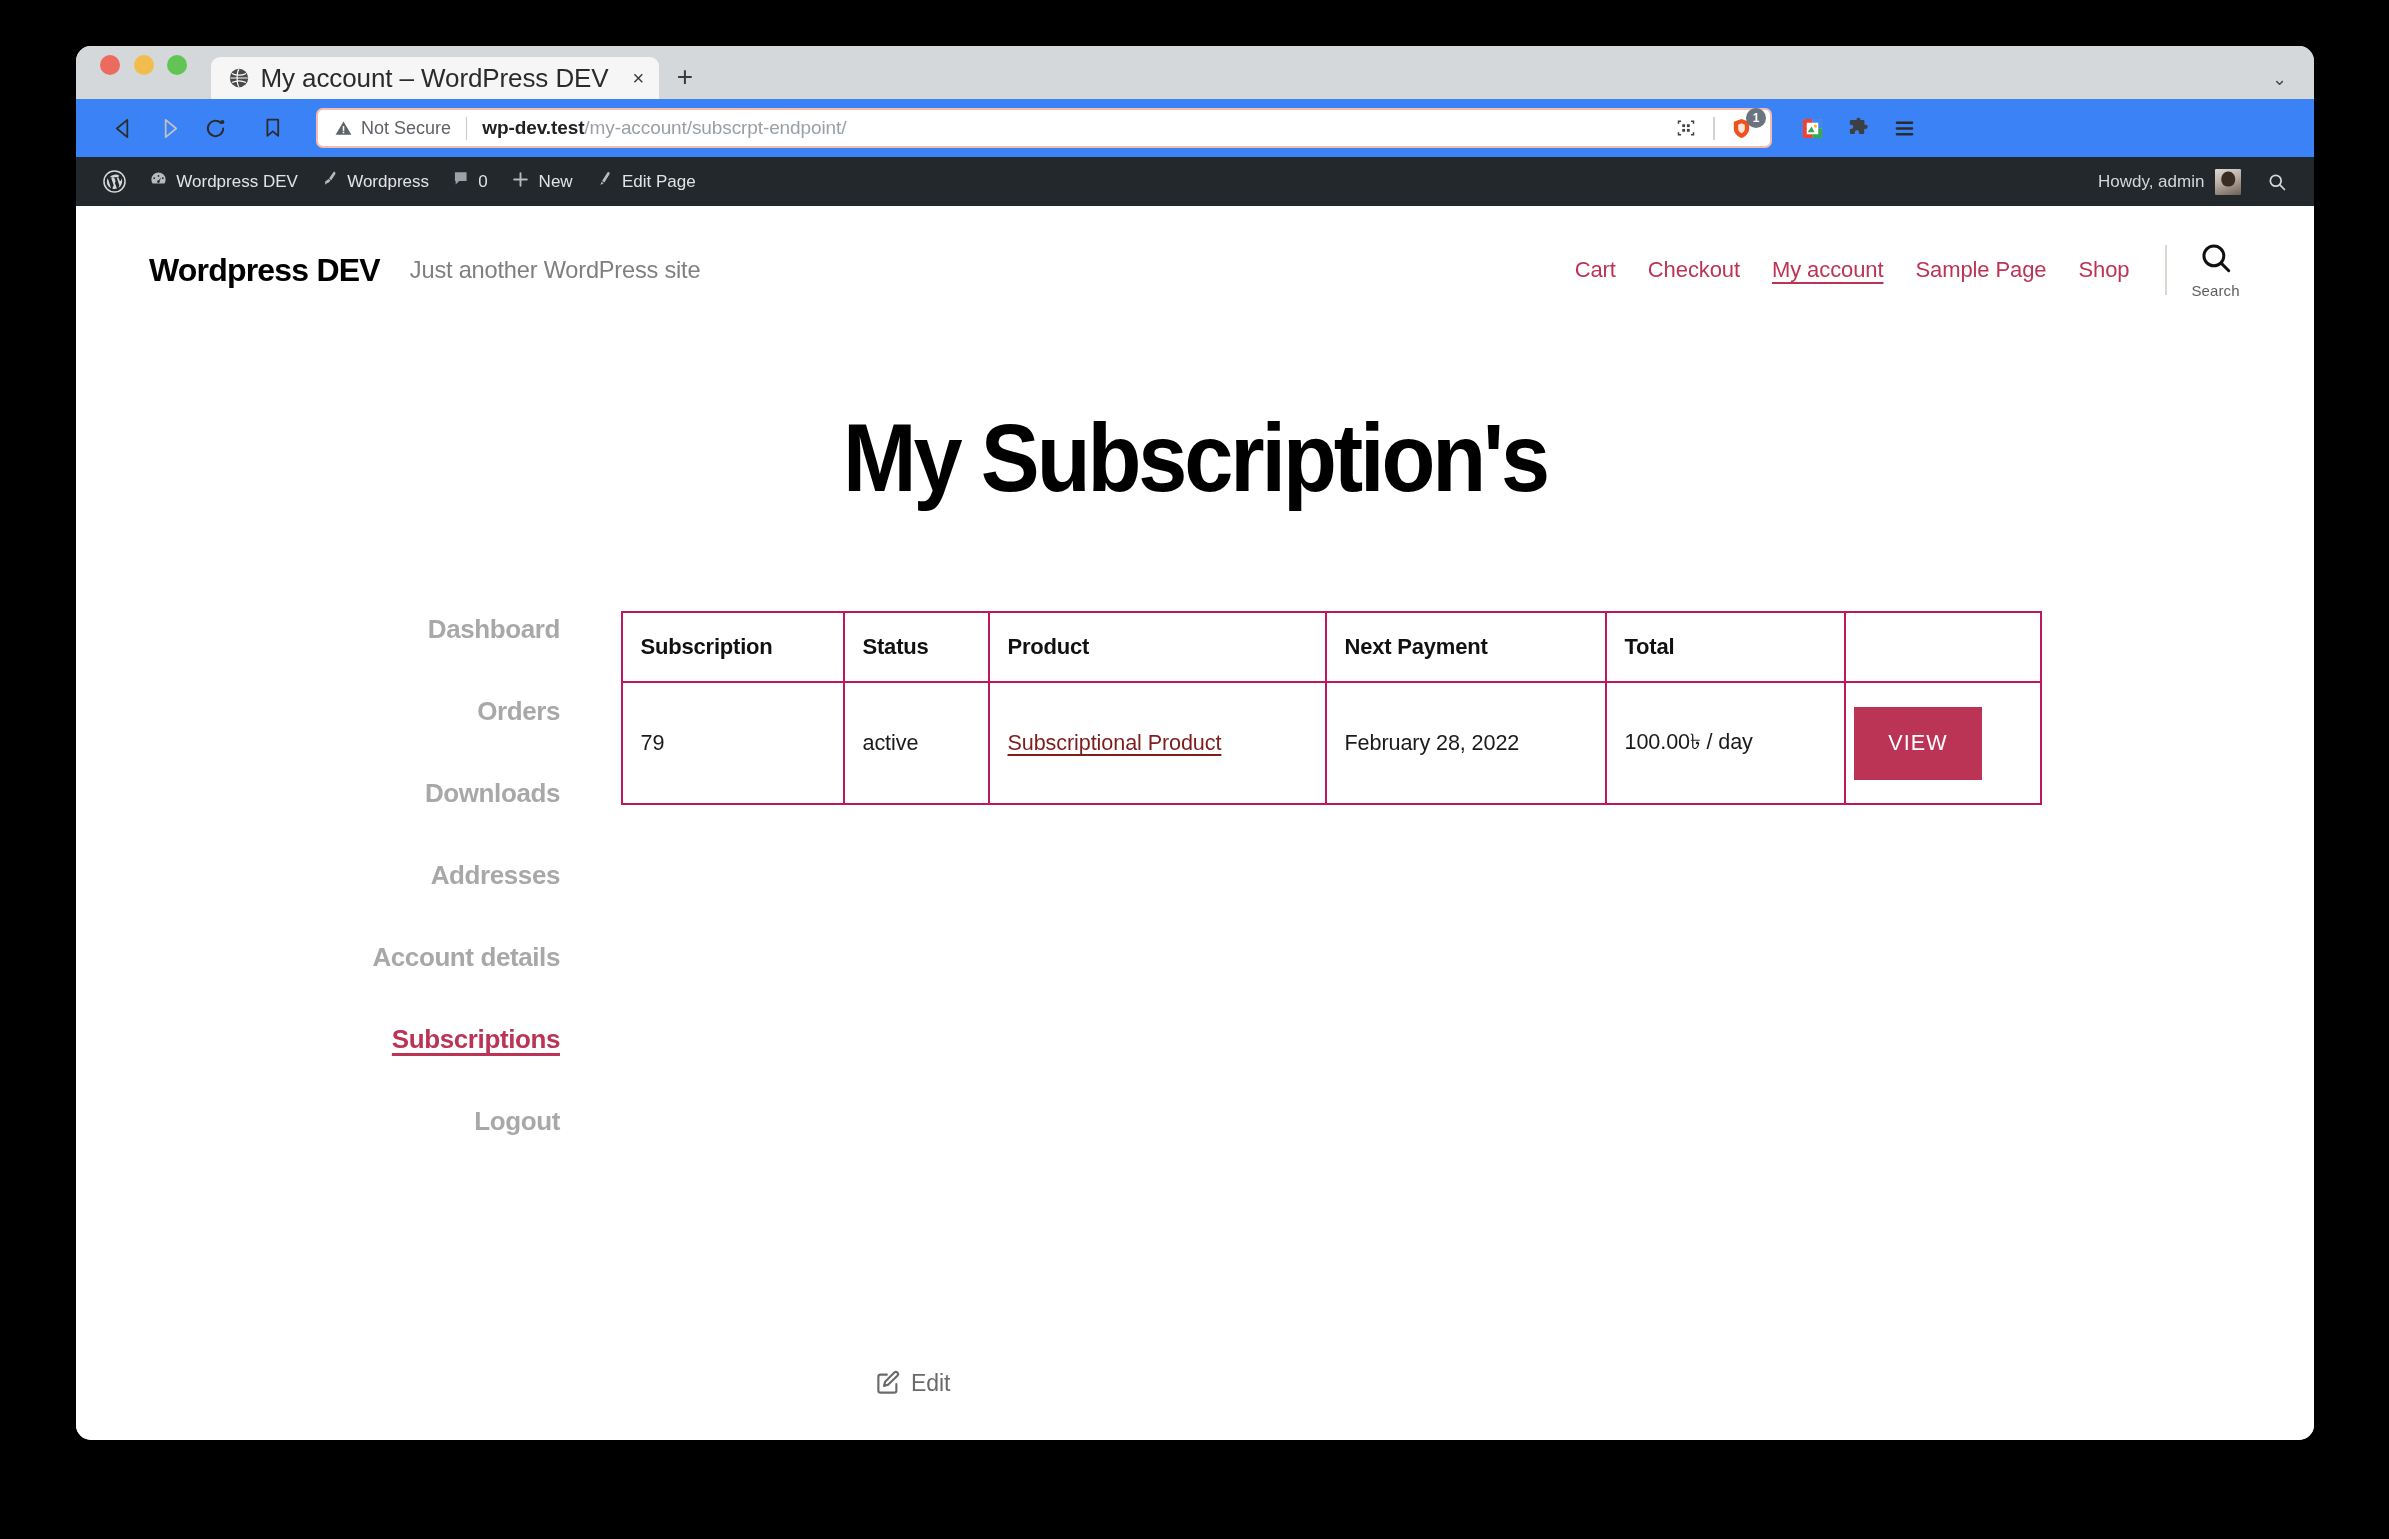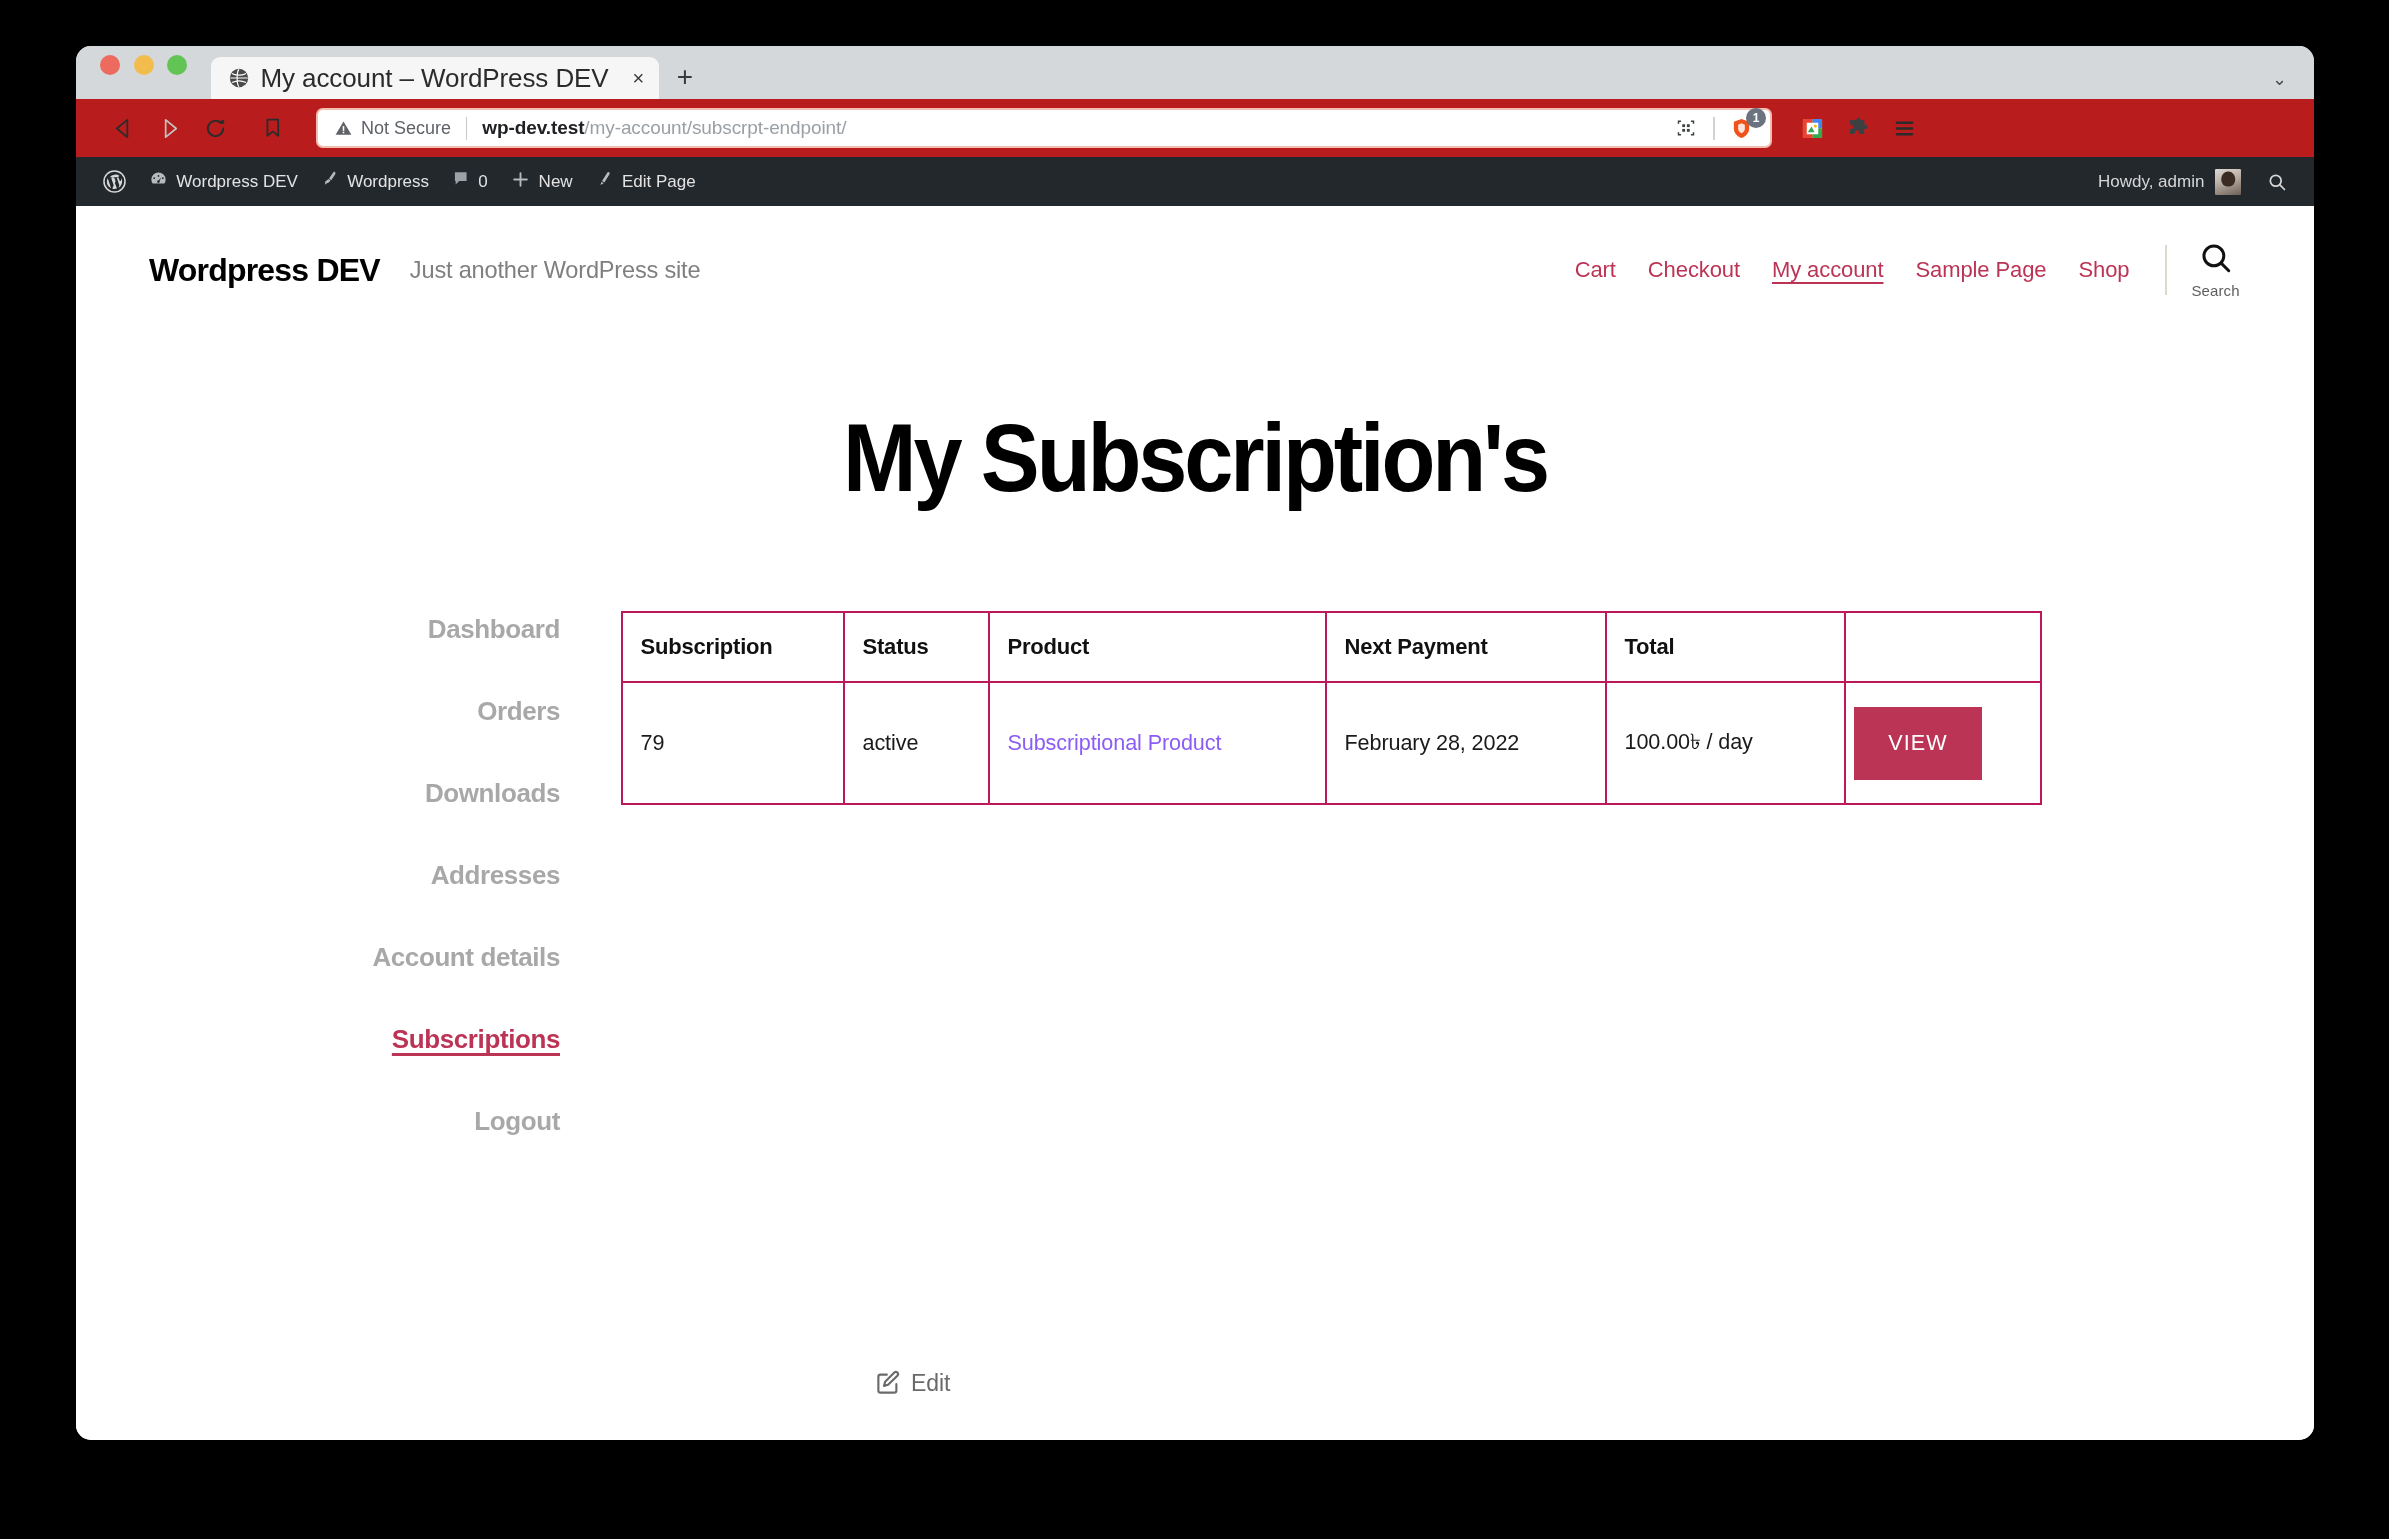--- a/index.html
+++ b/index.html
@@ -91,21 +91,21 @@
     margin-bottom: 9.4px;
     margin-right: 27px;
     color: #4a4a4a;
     font-size: 17.5px;
     cursor: pointer;
   }
 
   
   #toolbar {
     height: 58px;
-    background: #b91c1c;
+    background: #3b82f6;
     display: flex;
     align-items: center;
     padding: 0 24px;
     gap: 0;
     position: relative;
   }
   .nav-btn {
     width: 46px; height: 46px;
     display: flex; align-items: center; justify-content: center;
     cursor: pointer;
@@ -362,21 +362,22 @@
     letter-spacing: -0.1px;
   }
   .col-subscription { width: 222px; }
   .col-status { width: 145px; }
   .col-product { width: 337px; }
   .col-next { width: 280px; }
   .col-total { width: 239px; }
   .col-actions { width: 196px; }
 
   .product-link {
-    color: #8b5cf6;
+    color: #7f1d1d;
+    text-decoration: underline;
     text-underline-offset: 4px;
     text-decoration-thickness: 2px;
     cursor: pointer;
     white-space: nowrap;
   }
   #subs-table td.actions-cell { padding: 0 0 0 8px; }
   .view-btn {
     display: inline-flex;
     align-items: center;
     justify-content: center;

